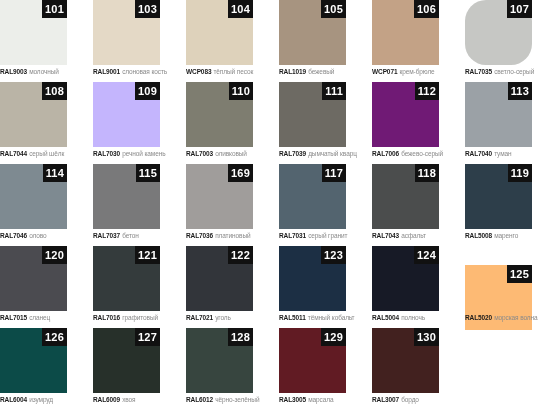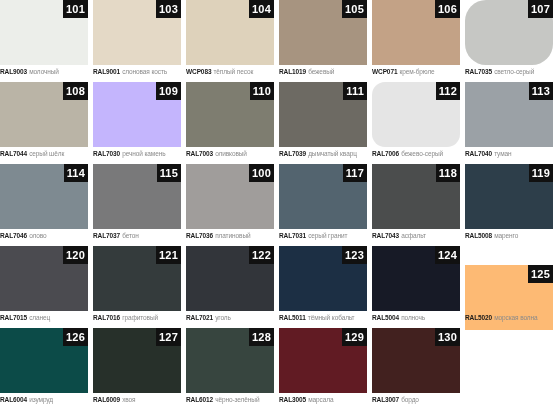--- a/index.html
+++ b/index.html
@@ -27,21 +27,21 @@
 
   .swatch-cell {
     position: relative;
     width: 88px;
     height: 82px;
     box-sizing: border-box;
   }
 
   .swatch-color {
     position: relative;
-    width: 88px;
+    width: 67px;
     height: 65px;
     box-sizing: border-box;
   }
 
   .swatch-badge {
     position: absolute;
     top: 0;
     right: 0;
     min-width: 22px;
     height: 18px;
@@ -137,21 +137,21 @@
       </div>
       <div class="swatch-label"><span class="swatch-code">RAL7003</span><span class="swatch-name">оливковый</span></div>
     </div>
     <div class="swatch-cell">
       <div class="swatch-color" style="background: rgb(109, 106, 99);">
         <div class="swatch-badge">111</div>
       </div>
       <div class="swatch-label"><span class="swatch-code">RAL7039</span><span class="swatch-name">дымчатый кварц</span></div>
     </div>
     <div class="swatch-cell">
-      <div class="swatch-color" style="background: #e5e5e5; border-radius: 13px;">
+      <div class="swatch-color" style="background: #701a75;">
         <div class="swatch-badge">112</div>
       </div>
       <div class="swatch-label"><span class="swatch-code">RAL7006</span><span class="swatch-name">бежево-серый</span></div>
     </div>
     <div class="swatch-cell">
       <div class="swatch-color" style="background: rgb(155, 161, 166);">
         <div class="swatch-badge">113</div>
       </div>
       <div class="swatch-label"><span class="swatch-code">RAL7040</span><span class="swatch-name">туман</span></div>
     </div>
@@ -162,21 +162,21 @@
       <div class="swatch-label"><span class="swatch-code">RAL7046</span><span class="swatch-name">олово</span></div>
     </div>
     <div class="swatch-cell">
       <div class="swatch-color" style="background: rgb(121, 121, 122);">
         <div class="swatch-badge">115</div>
       </div>
       <div class="swatch-label"><span class="swatch-code">RAL7037</span><span class="swatch-name">бетон</span></div>
     </div>
     <div class="swatch-cell">
       <div class="swatch-color" style="background: rgb(160, 157, 155);">
-        <div class="swatch-badge">100</div>
+        <div class="swatch-badge">169</div>
       </div>
       <div class="swatch-label"><span class="swatch-code">RAL7036</span><span class="swatch-name">платиновый</span></div>
     </div>
     <div class="swatch-cell">
       <div class="swatch-color" style="background: rgb(83, 100, 111);">
         <div class="swatch-badge">117</div>
       </div>
       <div class="swatch-label"><span class="swatch-code">RAL7031</span><span class="swatch-name">серый гранит</span></div>
     </div>
     <div class="swatch-cell">

